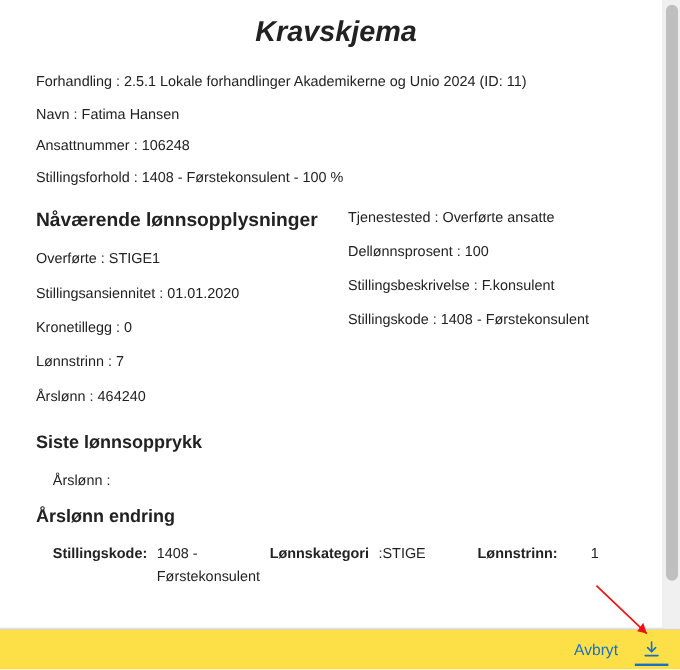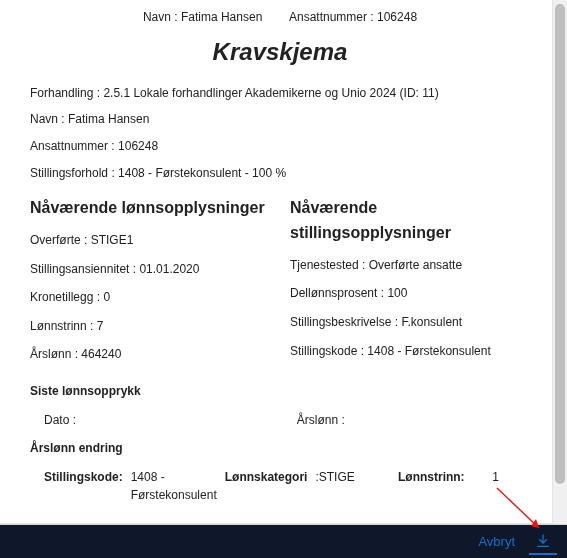--- a/index.html
+++ b/index.html
@@ -8,85 +8,79 @@
   .content { padding: 8px 22px 10px 30px; font-size: 12px; line-height: 1.55; }
   .top-line { text-align: center; margin-bottom: 6px; }
   .top-line span:first-child { margin-right: 24px; }
   h1.title { text-align: center; font-size: 24px; font-weight: 700; margin-bottom: 14px; font-style: italic; }
   .line { margin-bottom: 8px; }
   .section-row { display: flex; margin-top: 14px; margin-bottom: 8px; }
   .section-row .col { flex: 1; }
   .section-row .col:first-child { flex: 0 0 52%; }
   .section-row h3 { font-size: 16px; font-weight: 700; margin-bottom: 10px; }
   .rowline { margin-bottom: 10px; }
-  h3.subhead { font-size: 12px; font-weight: 700; margin-bottom: 10px; }
+  h3.subhead { font-size: 15px; font-weight: 700; margin-bottom: 10px; }
   .indented { padding-left: 14px; }
   .siste-row { display: flex; }
   .siste-row .l { flex: 0 0 52%; }
   .endring-row { display: flex; gap: 8px; padding-left: 14px; font-size: 12px; }
   .endring-row .grp { display: flex; }
   .endring-row .lbl { font-weight: 700; margin-right: 8px; }
   .endring-row .val { }
   .grp.g1 { flex: 0 0 34%; }
   .grp.g2 { flex: 0 0 34%; }
   .grp.g3 { flex: 0 0 22%; }
   .g3 .val { margin-left: auto; padding-right: 6px; }
 
   
-  .footer { position: absolute; left: 0; right: 0; bottom: 0; height: 34px; border-top: 1px solid #d5d5d5; background: #0f172a; display: flex; align-items: center; justify-content: flex-end; padding-right: 10px; }
+  .footer { position: absolute; left: 0; right: 0; bottom: 0; height: 34px; border-top: 1px solid #d5d5d5; background: #fde047; display: flex; align-items: center; justify-content: flex-end; padding-right: 10px; }
   .btn-text { color: #186fc4; font-size: 13px; margin-right: 14px; cursor: pointer; }
   .dl-btn { width: 28px; height: 26px; display: flex; align-items: center; justify-content: center; cursor: pointer; border-bottom: 2px solid #186fc4; }
   .dl-btn svg { stroke: #186fc4; }
 
   
   .scrollbar-track { position: absolute; top: 0; right: 0; width: 14px; bottom: 34px; background: #f0f0f0; }
   .scrollbar-thumb { position: absolute; left: 2px; right: 2px; top: 4px; height: 480px; background: #bfbfbf; border-radius: 5px; cursor: pointer; }
 
   
   .arrow-svg { position: absolute; pointer-events: none; }
 </style>
 </head>
 <body>
 
 <div class="viewport">
   <div class="content">
 
-    <div class="top-line">
-      <span>Navn : Fatima Hansen</span>
-      <span>Ansattnummer : 106248</span>
-    </div>
     <h1 class="title">Kravskjema</h1>
 
     <div class="line">Forhandling : 2.5.1 Lokale forhandlinger Akademikerne og Unio 2024 (ID: 11)</div>
     <div class="line">Navn : Fatima Hansen</div>
     <div class="line">Ansattnummer : 106248</div>
     <div class="line">Stillingsforhold : 1408 - Førstekonsulent - 100 %</div>
 
     <div class="section-row">
       <div class="col">
         <h3>Nåværende lønnsopplysninger</h3>
         <div class="rowline">Overførte :  STIGE1</div>
         <div class="rowline">Stillingsansiennitet : 01.01.2020</div>
         <div class="rowline">Kronetillegg : 0</div>
         <div class="rowline">Lønnstrinn : 7</div>
         <div class="rowline">Årslønn : 464240</div>
       </div>
       <div class="col">
-        <h3>Nåværende stillingsopplysninger</h3>
         <div class="rowline">Tjenestested : Overførte ansatte</div>
         <div class="rowline">Dellønnsprosent : 100</div>
         <div class="rowline">Stillingsbeskrivelse : F.konsulent</div>
         <div class="rowline">Stillingskode : 1408 - Førstekonsulent</div>
       </div>
     </div>
 
     <h3 class="subhead">Siste lønnsopprykk</h3>
     <div class="indented">
       <div class="siste-row">
-        <div class="l rowline">Dato :</div>
         <div class="rowline">Årslønn :</div>
       </div>
     </div>
 
     <h3 class="subhead">Årslønn endring</h3>
     <div class="endring-row">
       <div class="grp g1">
         <span class="lbl">Stillingskode:</span>
         <span class="val">1408 - Førstekonsulent</span>
       </div>

